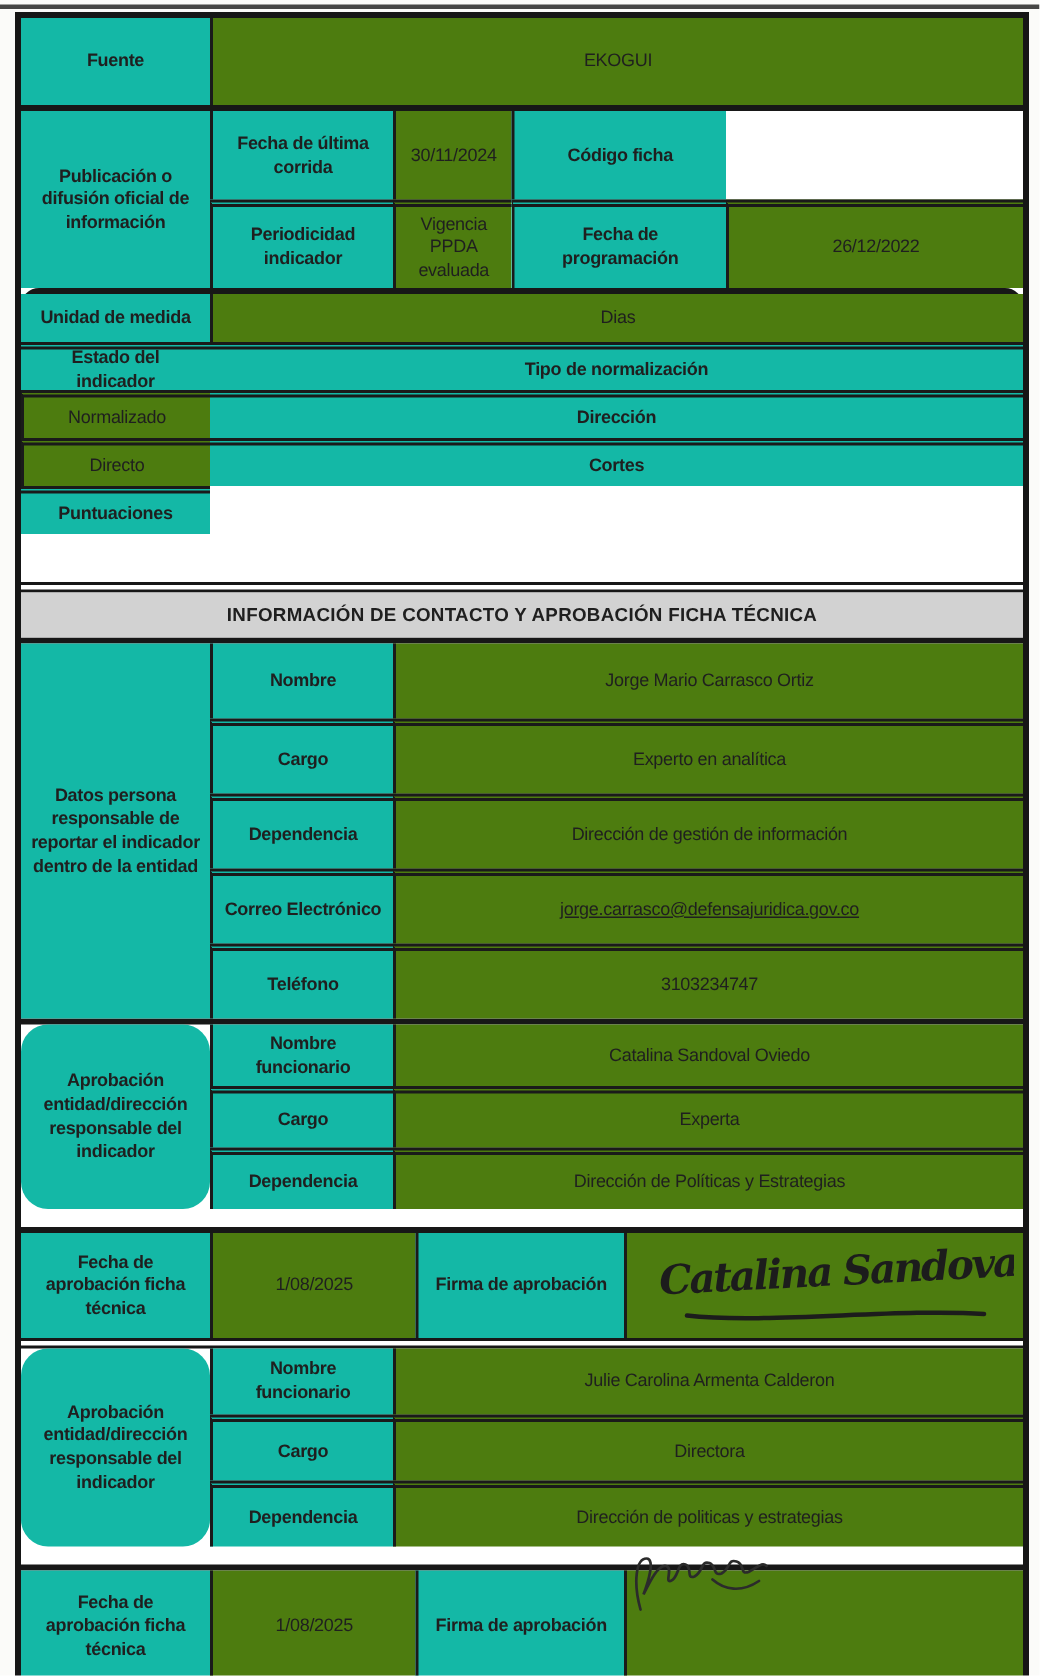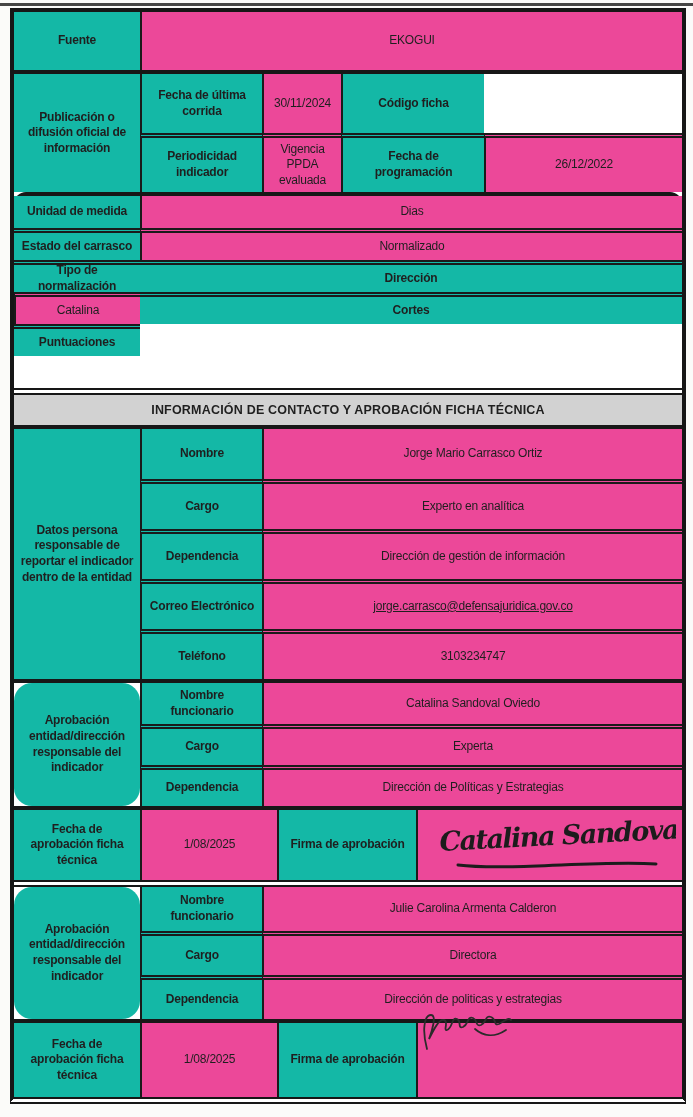--- a/index.html
+++ b/index.html
@@ -36,41 +36,41 @@
     border-bottom: 7px double #161616;
   }
   .sec { display: grid; }
   .sec + .sec { border-top: 4px solid #171717; }
   .sec.heavy { border-top: 7px double #171717; }
 
   .cell {
     display: flex; align-items: center; justify-content: center;
     text-align: center; padding: 2px 6px;
     font-size: 12px; line-height: 1.3; letter-spacing: -0.2px;
-    background: #ec4899; position: relative;
+    background: #4d7c0f; position: relative;
   }
   .lbl { background: #14b8a6; font-weight: bold; }
   .bl  { border-left: 2px solid #1a1a1a; }
   .bt  { border-top: 5px double #1a1a1a; }
   .u   { text-decoration: underline; }
 
   
   .sec-fuente  { grid-template-columns: 126px 1fr; grid-template-rows: 58px; }
   .sec-pub     { grid-template-columns: 126px 122px 79px 143px 1fr; grid-template-rows: 59px 59px; }
   .sec-pub .span2 { grid-row: 1 / 3; grid-column: 1; }
   .sec-simple  { grid-template-columns: 126px 1fr; grid-template-rows: repeat(6, 32px); border-radius: 12px; }
   .band        { grid-template-columns: 1fr; grid-template-rows: 30px; }
   .band .cell  { background: #d2d2d2; font-weight: bold; font-size: 12.5px; letter-spacing: 0.2px; }
   .sec-contact { grid-template-columns: 126px 122px 1fr; grid-template-rows: repeat(5, 50px); }
   .sec-contact .span5 { grid-row: 1 / 6; grid-column: 1; }
   .sec-aprob   { grid-template-columns: 126px 122px 1fr; }
   .sec-aprob1  { grid-template-rows: repeat(3, 41px); }
   .sec-aprob2  { grid-template-rows: repeat(3, 44px); }
   .sec-aprob .span3 { grid-row: 1 / 4; grid-column: 1; border-radius: 18px; }
-  .sec-fecha   { grid-template-columns: 126px 137px 139px 1fr; }
+  .sec-fecha   { grid-template-columns: 126px 137px 139px 1fr; margin-top: 12px; }
   .sec-fecha1  { grid-template-rows: 70px; }
   .sec-fecha2  { grid-template-rows: 74px; }
 
   
   .sig-wrap { overflow: visible; }
   .sig1 { display: block; }
   .sig1 text {
     font-family: "DejaVu Serif", serif;
     font-style: italic; font-weight: bold;
     fill: #1c1c1c; letter-spacing: -1.5px;
@@ -106,25 +106,25 @@
       <div class="cell lbl bl" style="grid-row:1;grid-column:4">Código ficha</div>
       <div class="cell lbl bl bt" style="grid-row:2;grid-column:2">Periodicidad indicador</div>
       <div class="cell bl bt" style="grid-row:2;grid-column:3">Vigencia PPDA evaluada</div>
       <div class="cell lbl bl bt" style="grid-row:2;grid-column:4">Fecha de programación</div>
       <div class="cell bl bt" style="grid-row:2;grid-column:5">26/12/2022</div>
     </div>
 
     <div class="sec sec-simple">
       <div class="cell lbl">Unidad de medida</div>
       <div class="cell bl">Dias</div>
-      <div class="cell lbl bt">Estado del carrasco</div>
+      <div class="cell lbl bt">Estado del indicador</div>
+      <div class="cell lbl bt">Tipo de normalización</div>
       <div class="cell bl bt">Normalizado</div>
-      <div class="cell lbl bt">Tipo de normalización</div>
       <div class="cell lbl bt">Dirección</div>
-      <div class="cell bl bt">Catalina</div>
+      <div class="cell bl bt">Directo</div>
       <div class="cell lbl bt">Cortes</div>
       <div class="cell lbl bt">Puntuaciones</div>
     </div>
 
     <div class="sec band heavy">
       <div class="cell">INFORMACIÓN DE CONTACTO Y APROBACIÓN FICHA TÉCNICA</div>
     </div>
 
     <div class="sec sec-contact">
       <div class="cell lbl span5">Datos persona responsable de reportar el indicador dentro de la entidad</div>

